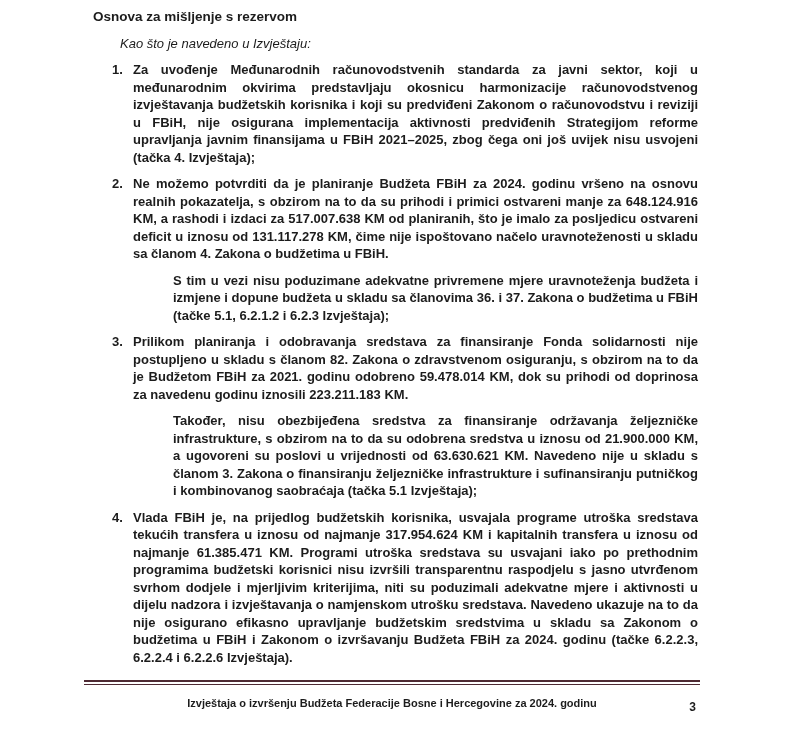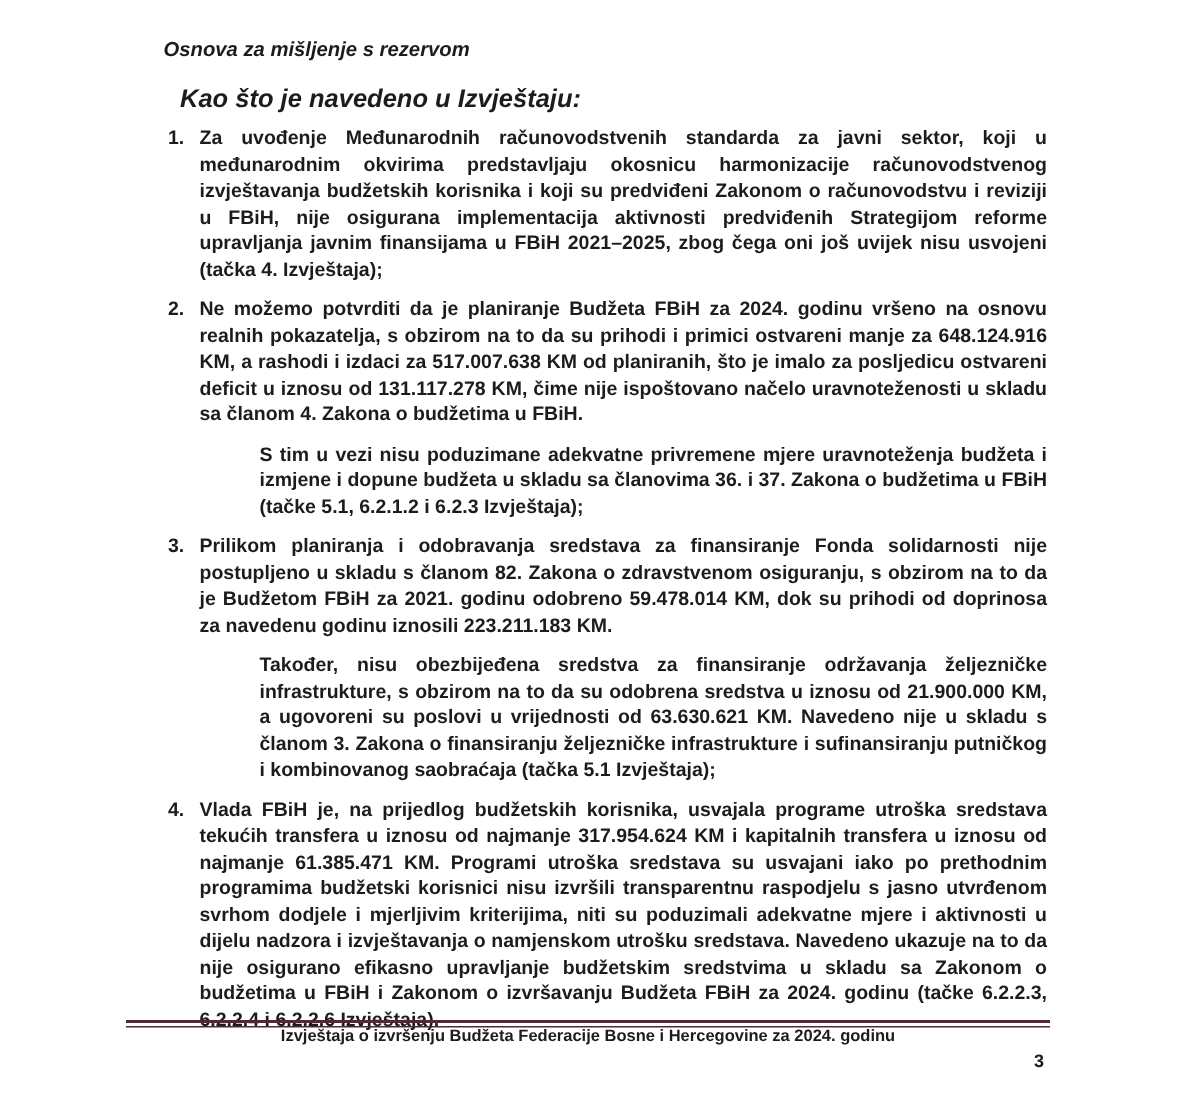--- a/index.html
+++ b/index.html
@@ -22,30 +22,29 @@
     width: 791px;
     height: 734px;
   }
   .content {
     position: absolute;
     left: 93px;
     top: 8px;
     width: 605px;
   }
   .doc-title {
-    font-style: italic;
     font-weight: 700;
     font-size: 13.5px;
     line-height: 17px;
-    margin: 16px;
+    margin: 0;
   }
   .intro {
     font-style: italic;
-    font-weight: 700;
-    font-size: 17px;
+    font-weight: 400;
+    font-size: 13px;
     line-height: 17px;
     margin: 10px 0 0 27px;
   }
   .list {
     margin-top: 9px;
   }
   .item {
     display: grid;
     grid-template-columns: 40px 1fr;
     column-gap: 0;
@@ -140,16 +139,16 @@
         <div class="item-body">
           <p class="para">Vlada FBiH je, na prijedlog budžetskih korisnika, usvajala programe utroška sredstava tekućih transfera u iznosu od najmanje 317.954.624 KM i kapitalnih transfera u iznosu od najmanje 61.385.471 KM. Programi utroška sredstava su usvajani iako po prethodnim programima budžetski korisnici nisu izvršili transparentnu raspodjelu s jasno utvrđenom svrhom dodjele i mjerljivim kriterijima, niti su poduzimali adekvatne mjere i aktivnosti u dijelu nadzora i izvještavanja o namjenskom utrošku sredstava. Navedeno ukazuje na to da nije osigurano efikasno upravljanje budžetskim sredstvima u skladu sa Zakonom o budžetima u FBiH i Zakonom o izvršavanju Budžeta FBiH za 2024. godinu (tačke 6.2.2.3, 6.2.2.4 i 6.2.2.6 Izvještaja).</p>
         </div>
       </div>
 
     </div>
   </div>
 
   <div class="footer">
     <div class="footer-rule"></div>
-    <div class="footer-text" style="margin-top:0;">Izvještaja o izvršenju Budžeta Federacije Bosne i Hercegovine za 2024. godinu</div>
+    <div class="footer-text" style="margin-top:12px;">Izvještaja o izvršenju Budžeta Federacije Bosne i Hercegovine za 2024. godinu</div>
     <div class="footer-page">3</div>
   </div>
 </div>
 
 </body></html>

